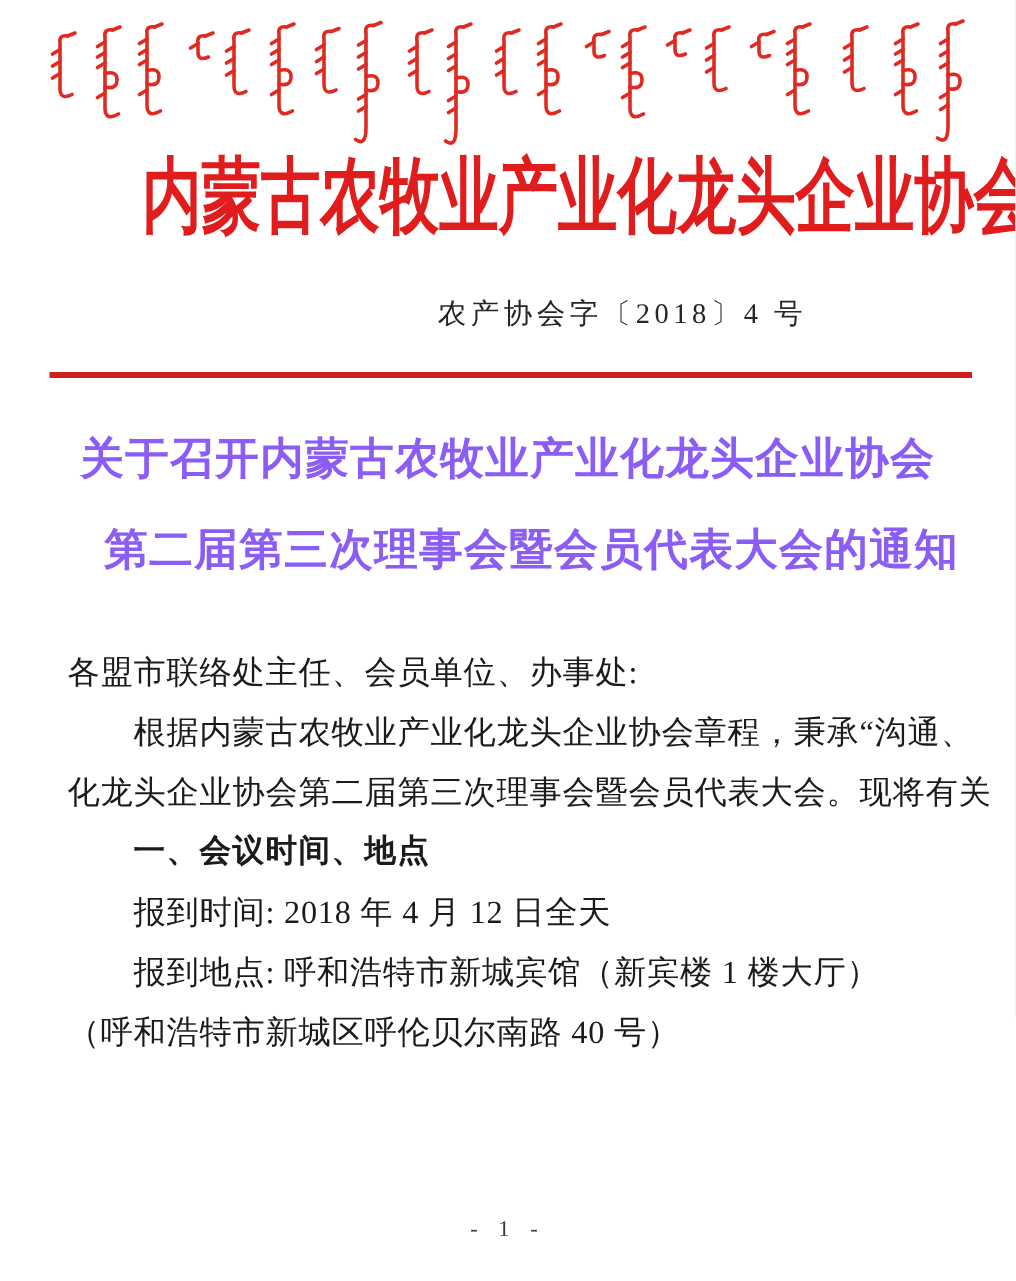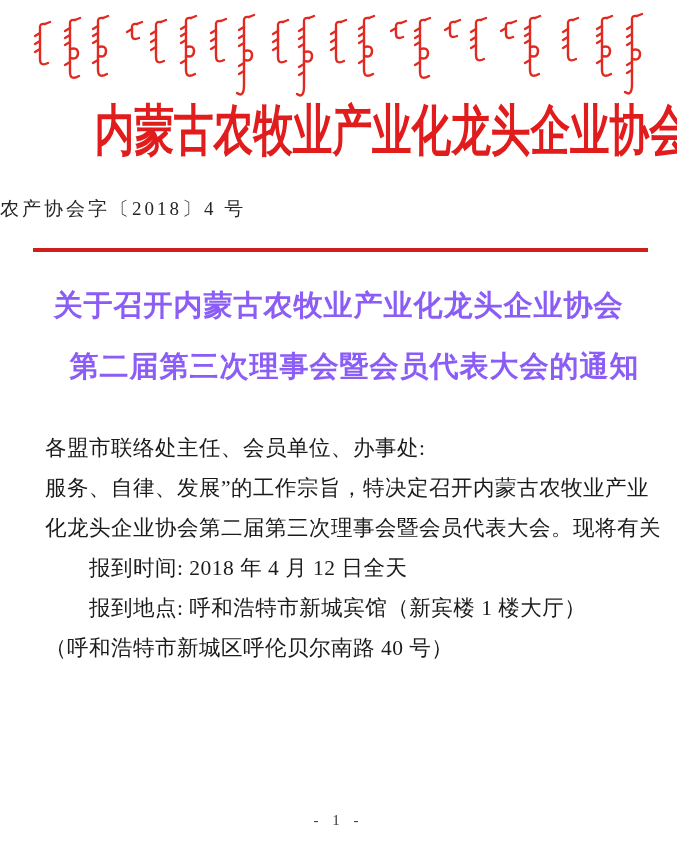--- a/index.html
+++ b/index.html
@@ -35,21 +35,21 @@
     white-space: nowrap;
     transform: scaleX(0.72);
     transform-origin: 50% 50%;
     letter-spacing: 0px;
   }
   .doc-number {
     position: absolute;
     top: 196px;
     left: 0;
     width: 538px;
-    text-align: left;
+    text-align: right;
     font-size: 19px;
     letter-spacing: 3px;
     color: #262626;
   }
   .red-rule {
     position: absolute;
     top: 248px;
     left: 33px;
     width: 615px;
     height: 4px;
@@ -167,22 +167,23 @@
 
   <div class="doc-number">农产协会字〔2018〕4 号</div>
 
   <div class="red-rule"></div>
 
   <h2 class="notice-title l1">关于召开内蒙古农牧业产业化龙头企业协会</h2>
   <h2 class="notice-title l2">第二届第三次理事会暨会员代表大会的通知</h2>
 
   <div class="body-text">
     <div class="line">各盟市联络处主任、会员单位、办事处:</div>
-    <div class="line">服务、自律、发展”的工作宗旨，特决定召开内蒙古农牧业产业</div>
+    <div class="line indent">根据内蒙古农牧业产业化龙头企业协会章程，秉承“沟通、</div>
     <div class="line">化龙头企业协会第二届第三次理事会暨会员代表大会。现将有关</div>
+    <div class="line indent bold-heading">一、会议时间、地点</div>
     <div class="line indent">报到时间: 2018 年 4 月 12 日全天</div>
     <div class="line indent">报到地点: 呼和浩特市新城宾馆（新宾楼 1 楼大厅）</div>
     <div class="line">（呼和浩特市新城区呼伦贝尔南路 40 号）</div>
   </div>
 
   <div class="page-number">- 1 -</div>
 
 </div>
 
 </body></html>

